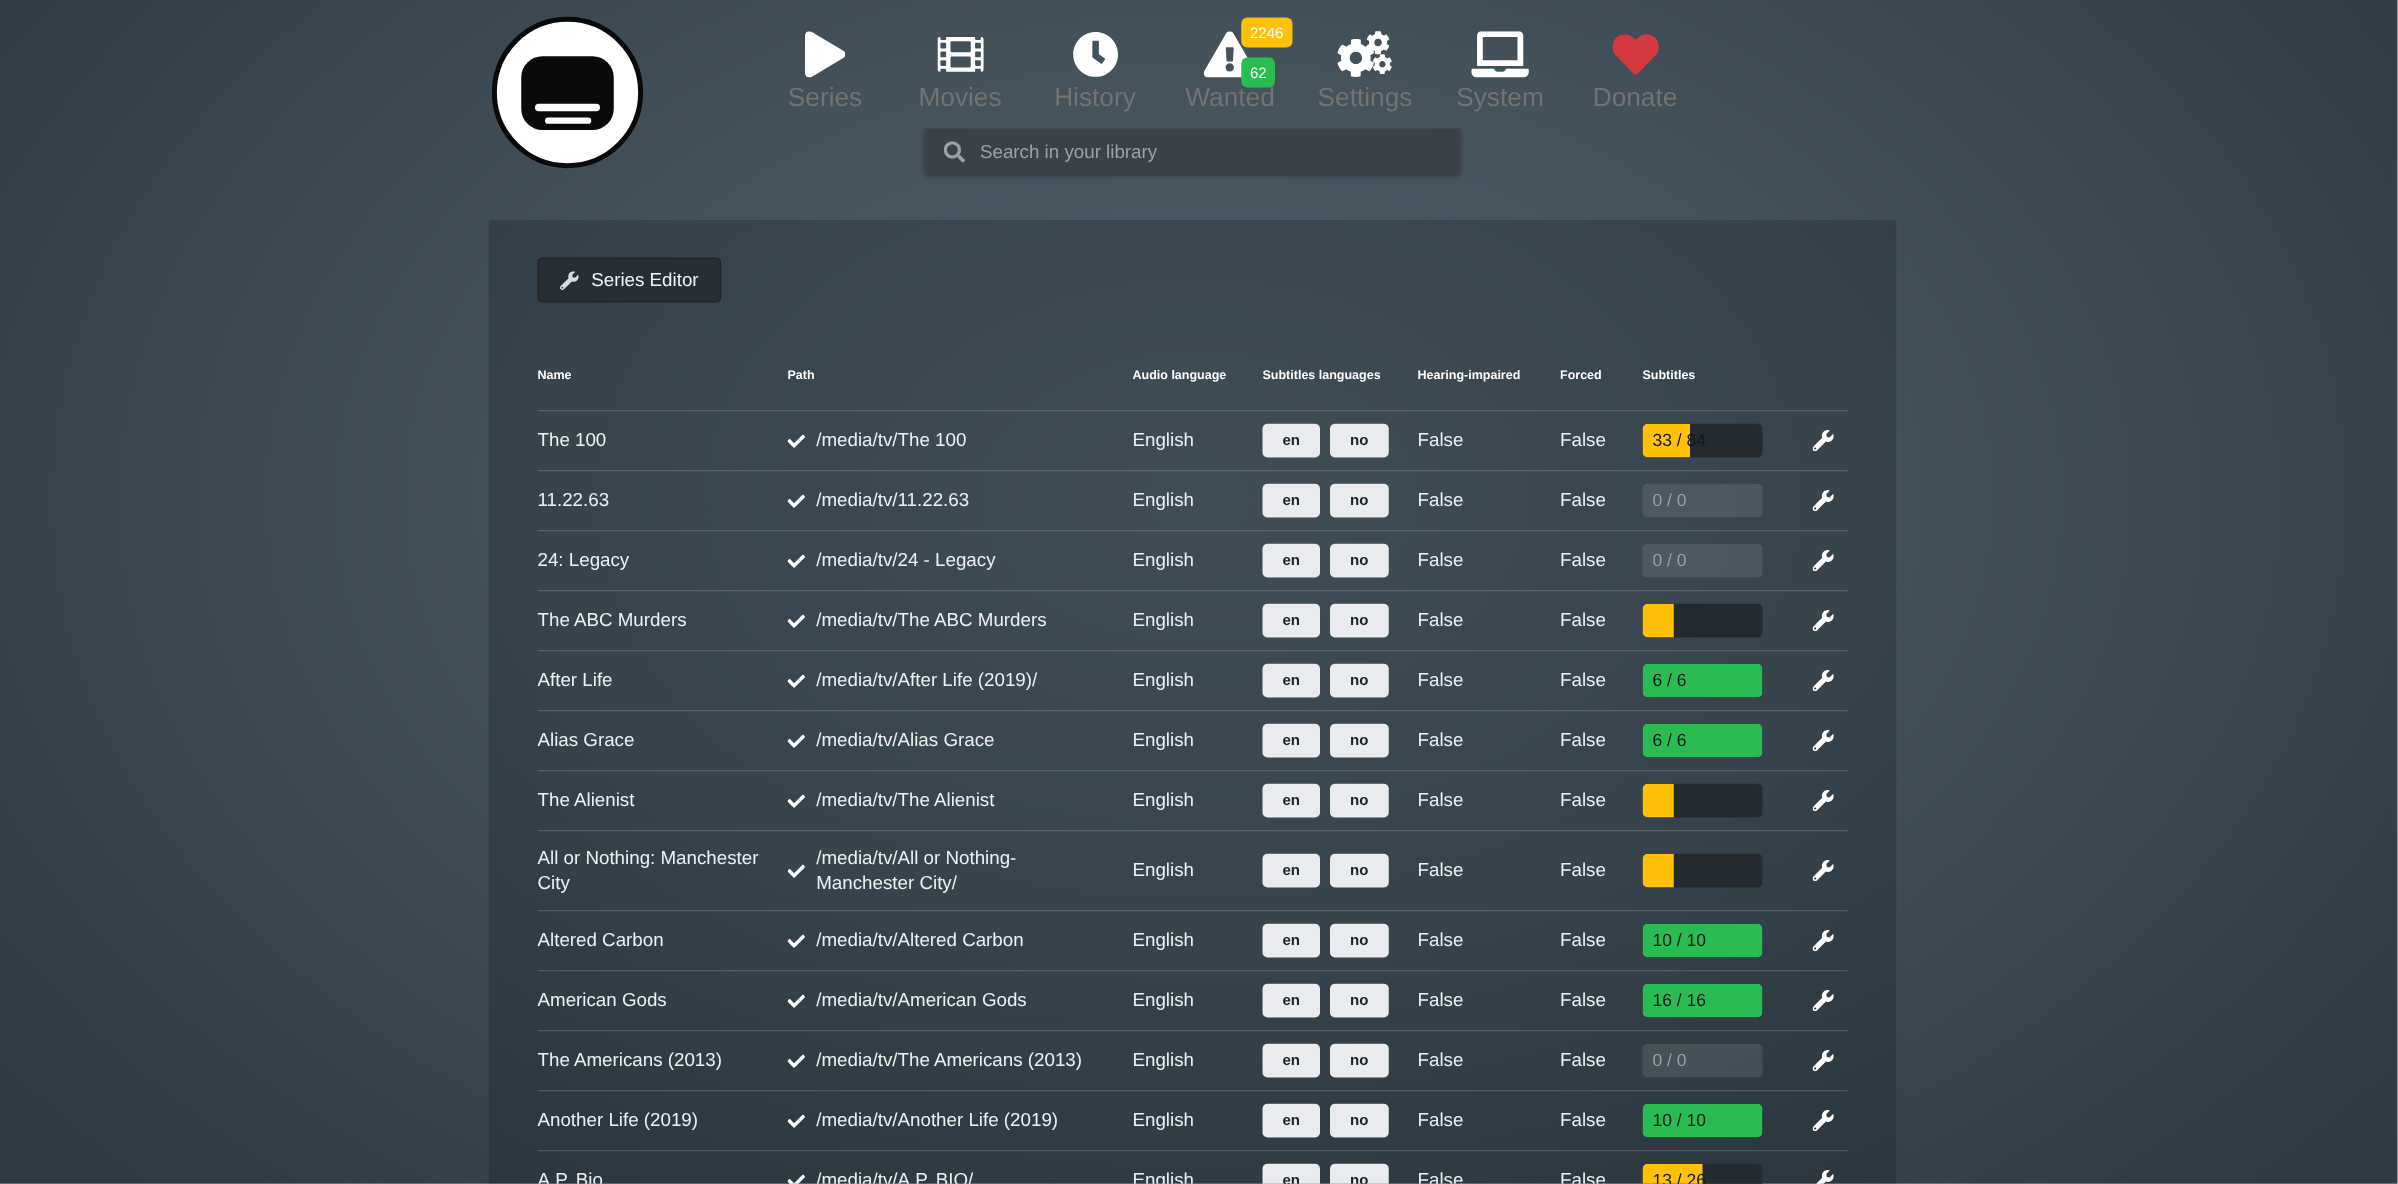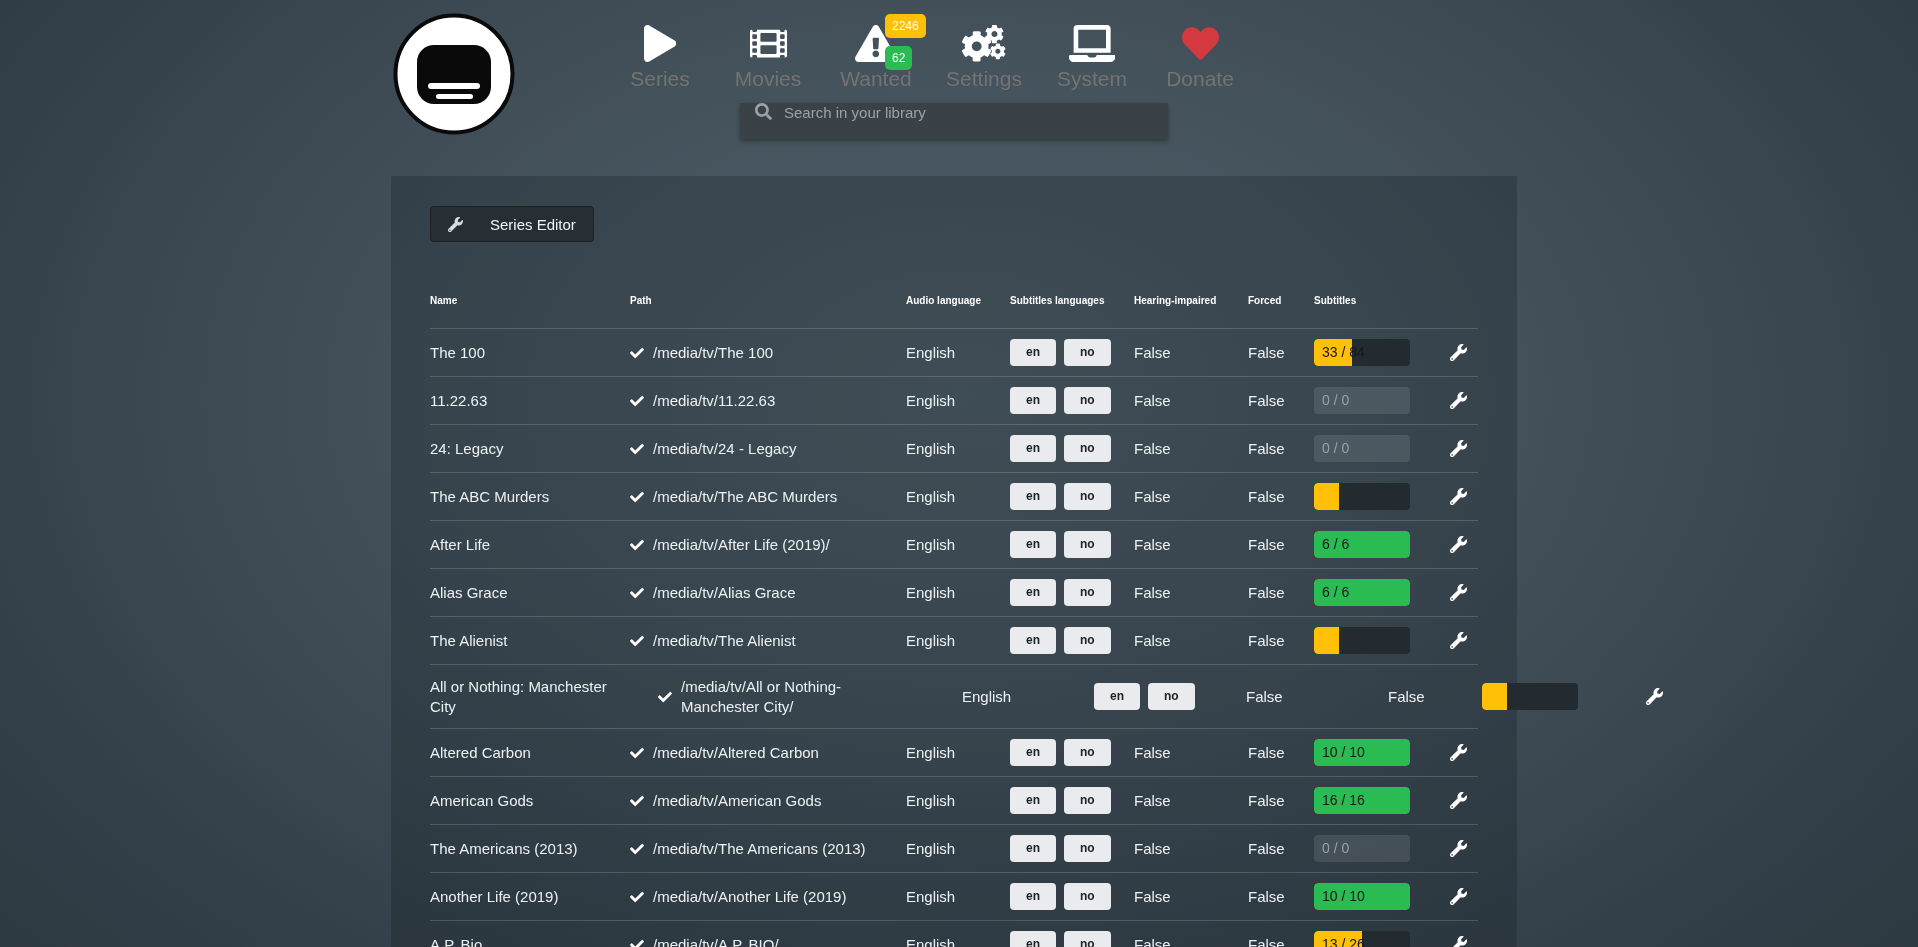--- a/index.html
+++ b/index.html
@@ -14,39 +14,39 @@
   
   .logo { position:absolute; left:392px; top:12px; width:124px; height:124px; cursor:pointer; }
   .nav { position:absolute; left:606px; top:12px; display:flex; }
   .nav-item { width:108px; display:flex; flex-direction:column; align-items:center; position:relative; cursor:pointer; }
   .nav-icon-box { height:50px; display:flex; align-items:flex-end; justify-content:center; color:#fff; }
   .nav-icon-box svg { height:37px; }
   .nav-label { margin-top:5px; font-size:21px; color:#737373; }
   .nav-badge { position:absolute; left:63px; border-radius:5px; color:#fff; font-weight:normal;
                font-size:12px; padding:6px 7px; min-width:20px; text-align:center; line-height:1; }
   .search-bar { position:absolute; left:740px; top:103px; width:428px; height:36px;
-                background:#3a4248; box-shadow:0 2px 4px rgba(0,0,0,0.35); display:flex; align-items:flex-start; }
+                background:#3a4248; box-shadow:0 2px 4px rgba(0,0,0,0.35); display:flex; align-items:center; }
   .search-bar svg { width:17px; height:17px; margin:0 10px 0 15px; color:#9aa2a8; flex:none; }
   .search-bar input { flex:1; background:transparent; border:none; outline:none;
                       font-family:"Liberation Sans", sans-serif; font-size:15px; color:#dde3e6; }
   .search-bar input::placeholder { color:#9aa2a8; }
 
   
   .panel { position:absolute; left:391px; top:176px; width:1126px; height:771px; background:rgba(10,17,21,0.22); }
   .series-editor-btn { position:absolute; left:39px; top:30px; height:36px; display:inline-flex; align-items:center;
-                       gap:27px; padding:0 17px; background:#272f35; border:1px solid rgba(0,0,0,0.3);
+                       gap:10px; padding:0 17px; background:#272f35; border:1px solid rgba(0,0,0,0.3);
                        border-radius:4px; color:#f2f5f6; font-size:15px; cursor:pointer; }
   .series-editor-btn svg { width:15px; height:15px; color:#d7dcdf; }
 
   .table { position:absolute; left:39px; top:96px; width:1048px; }
   .tgrid { display:grid; grid-template-columns:200px 276px 104px 124px 114px 66px 124px 40px; align-items:center; }
   .thead { min-height:56px; font-weight:bold; font-size:10px; line-height:1.35; color:#fff; }
   .thead .cell { padding-right:14px; }
   .row { min-height:48px; border-top:1px solid rgba(255,255,255,0.16); font-size:15px; color:#edf1f3; }
-  .row.two-line { min-height:64px;gap:28px; }
+  .row.two-line { min-height:64px; }
   .cell { display:flex; align-items:center; padding-right:14px; line-height:1.3; }
   .path-cell svg { width:14px; height:14px; margin-right:9px; flex:none; color:#fff; }
   .lang-badge { display:inline-block; background:#e9ebee; color:#1d2226; font-size:12px; font-weight:bold;
                 padding:6px 16px; min-width:27px; text-align:center; border-radius:4px; margin-right:8px; }
   .progress { width:96px; height:27px; border-radius:4px; position:relative; background:#232a30; overflow:hidden; }
   .progress.disabled { background:rgba(255,255,255,0.10); }
   .progress .fill { position:absolute; left:0; top:0; bottom:0; border-radius:4px 0 0 4px; }
   .progress .plabel { position:absolute; left:8px; top:0; line-height:27px; font-size:14px; color:#14181b; }
   .progress.disabled .plabel { color:#97a0a6; }
   .action-cell { justify-content:center; padding-right:0; }
@@ -77,20 +77,28 @@
     <div class="nav-item">
       <div class="nav-icon-box">
         <svg viewBox="0 0 512 512">
           <path fill="currentColor" d="M488 64h-8v20c0 6.6-5.4 12-12 12h-40c-6.6 0-12-5.4-12-12V64H96v20c0 6.6-5.4 12-12 12H44c-6.6 0-12-5.4-12-12V64h-8C10.7 64 0 74.7 0 88v336c0 13.3 10.7 24 24 24h8v-20c0-6.6 5.4-12 12-12h40c6.6 0 12 5.4 12 12v20h320v-20c0-6.6 5.4-12 12-12h40c6.6 0 12 5.4 12 12v20h8c13.3 0 24-10.7 24-24V88c0-13.3-10.7-24-24-24zM96 372c0 6.6-5.4 12-12 12H44c-6.6 0-12-5.4-12-12v-40c0-6.6 5.4-12 12-12h40c6.6 0 12 5.4 12 12v40zm0-96c0 6.6-5.4 12-12 12H44c-6.6 0-12-5.4-12-12v-40c0-6.6 5.4-12 12-12h40c6.6 0 12 5.4 12 12v40zm0-96c0 6.6-5.4 12-12 12H44c-6.6 0-12-5.4-12-12v-40c0-6.6 5.4-12 12-12h40c6.6 0 12 5.4 12 12v40zm272 208c0 6.6-5.4 12-12 12H156c-6.6 0-12-5.4-12-12v-96c0-6.6 5.4-12 12-12h200c6.6 0 12 5.4 12 12v96zm0-168c0 6.6-5.4 12-12 12H156c-6.6 0-12-5.4-12-12v-96c0-6.6 5.4-12 12-12h200c6.6 0 12 5.4 12 12v96zm112 152c0 6.6-5.4 12-12 12h-40c-6.6 0-12-5.4-12-12v-40c0-6.6 5.4-12 12-12h40c6.6 0 12 5.4 12 12v40zm0-96c0 6.6-5.4 12-12 12h-40c-6.6 0-12-5.4-12-12v-40c0-6.6 5.4-12 12-12h40c6.6 0 12 5.4 12 12v40zm0-96c0 6.6-5.4 12-12 12h-40c-6.6 0-12-5.4-12-12v-40c0-6.6 5.4-12 12-12h40c6.6 0 12 5.4 12 12v40z"></path>
         </svg>
       </div>
       <div class="nav-label">Movies</div>
     </div>
     <div class="nav-item">
       <div class="nav-icon-box">
+        <svg viewBox="0 0 512 512">
+          <path fill="currentColor" d="M256 8C119 8 8 119 8 256s111 248 248 248 248-111 248-248S393 8 256 8zm57.1 350.1L224.9 294c-3.1-2.3-4.9-5.9-4.9-9.7V116c0-6.6 5.4-12 12-12h48c6.6 0 12 5.4 12 12v137.7l63.5 46.2c5.4 3.9 6.5 11.4 2.6 16.8l-28.2 38.8c-3.9 5.3-11.4 6.5-16.8 2.6z"></path>
+        </svg>
+      </div>
+      <div class="nav-label">History</div>
+    </div>
+    <div class="nav-item">
+      <div class="nav-icon-box">
         <svg viewBox="0 0 576 512">
           <path fill="currentColor" d="M569.517 440.013C587.975 472.007 564.806 512 527.94 512H48.054c-36.937 0-59.999-40.055-41.577-71.987L246.423 23.985c18.467-32.009 64.72-31.951 83.154 0l239.94 416.028zM288 354c-25.405 0-46 20.595-46 46s20.595 46 46 46 46-20.595 46-46-20.595-46-46-46zm-43.673-165.346l7.418 136c.347 6.364 5.609 11.346 11.982 11.346h48.546c6.373 0 11.635-4.982 11.982-11.346l7.418-136c.375-6.874-5.098-12.654-11.982-12.654h-63.383c-6.884 0-12.356 5.78-11.981 12.654z"></path>
         </svg>
       </div>
       <div class="nav-label">Wanted</div>
       <span class="nav-badge" style="background: rgb(255, 193, 7); top: 2px;">2246</span>
       <span class="nav-badge" style="background: rgb(42, 187, 83); top: 34px;">62</span>
     </div>
     <div class="nav-item">
       <div class="nav-icon-box">

